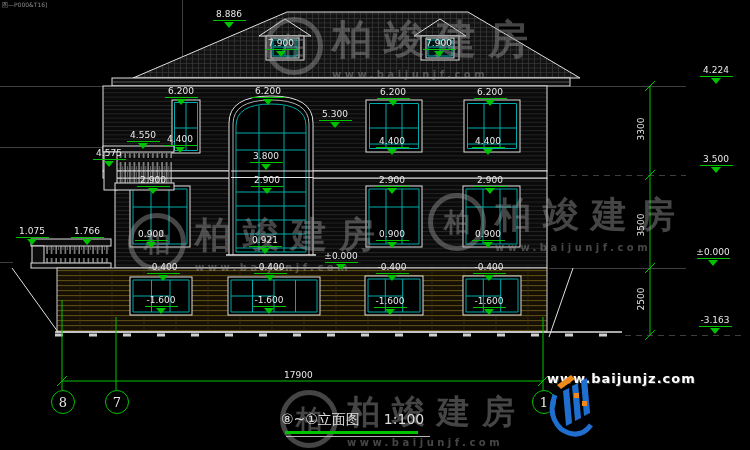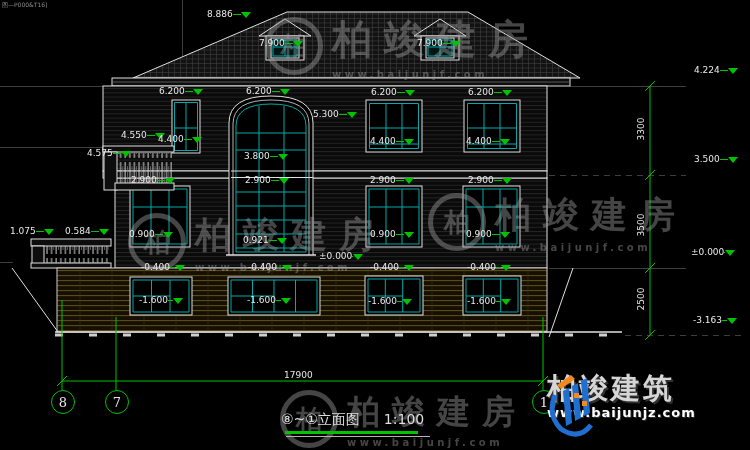--- a/index.html
+++ b/index.html
@@ -1,20 +1,20 @@
 <!DOCTYPE html>
 <html><head>
 <meta charset="utf-8">
 <style>
   html,body{margin:0;padding:0;background:#000;}
   #canvas{position:relative;width:750px;height:450px;background:#000;overflow:hidden;
           font-family:"DejaVu Sans",sans-serif;}
   #canvas svg{position:absolute;left:0;top:0;z-index:1;}
   
-  .elev{position:absolute;width:44px;display:flex;flex-direction:row;align-items:center;
+  .elev{position:absolute;width:44px;display:flex;flex-direction:column;align-items:center;
         font-size:9px;line-height:10px;color:#e9e9e9;z-index:5;letter-spacing:0;}
   .eln{display:block;width:33px;height:1px;background:#00c300;margin-top:1px;}
   .etr{display:block;width:0;height:0;border:5px solid transparent;border-bottom:0;
        border-top:6px solid #00c300;margin-top:1px;}
   
   .vdim{position:absolute;font-size:9px;color:#e9e9e9;z-index:5;
         transform:translate(-50%,-50%) rotate(-90deg);white-space:nowrap;}
   .hdim{position:absolute;font-size:9px;color:#e9e9e9;z-index:5;white-space:nowrap;}
   
   .bub{position:absolute;width:22px;height:22px;border:1.5px solid #00c300;border-radius:50%;
@@ -315,21 +315,21 @@
       <span>2.900</span>
       <i class="eln"></i>
       <i class="etr"></i>
     </div>
 <div class="elev" style="left:10px;top:226px">
       <span>1.075</span>
       <i class="eln"></i>
       <i class="etr"></i>
     </div>
 <div class="elev" style="left:65px;top:226px">
-      <span>0.584</span>
+      <span>1.766</span>
       <i class="eln"></i>
       <i class="etr"></i>
     </div>
 <div class="elev" style="left:129px;top:229px">
       <span>0.900</span>
       <i class="eln"></i>
       <i class="etr"></i>
     </div>
 <div class="elev" style="left:370px;top:229px">
       <span>0.900</span>
@@ -440,18 +440,17 @@
   <svg width="52" height="68" viewBox="0 0 52 68">
     <path d="M10 24 Q2 44 16 58 Q34 70 46 54" fill="none" stroke="#1f6fd0" stroke-width="5"></path>
     <polygon points="12,14 26,4 30,8 16,18" fill="#f08a1d"></polygon>
     <polygon points="18,20 24,17 27,52 21,55" fill="#1f6fd0"></polygon>
     <polygon points="27,15 33,12 36,47 30,50" fill="#1f6fd0"></polygon>
     <polygon points="36,10 42,7 45,42 39,45" fill="#1f6fd0"></polygon>
     <rect x="29" y="22" width="5" height="5" fill="#f08a1d"></rect>
     <rect x="37" y="30" width="5" height="5" fill="#f08a1d"></rect>
   </svg>
   <div class="ftxt">
-    <span class="fbrand">柏竣建筑</span>
     <span class="furl">www.baijunjz.com</span>
   </div>
 </div>
 
 </div>
 
 </body></html>

